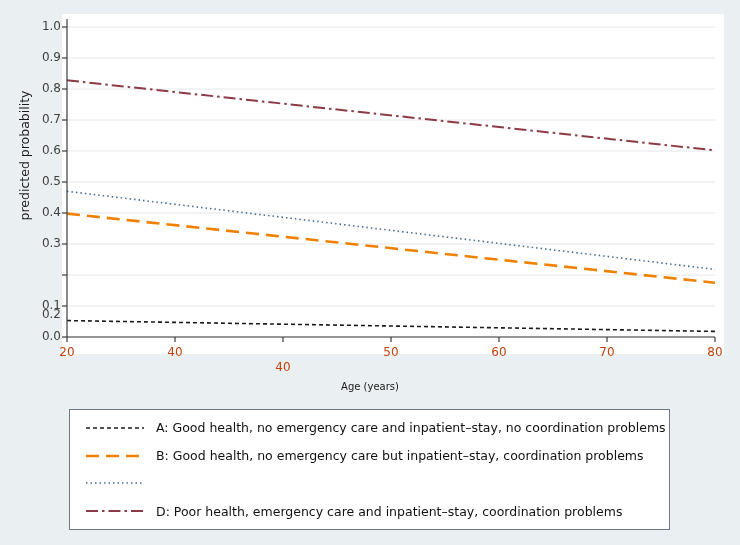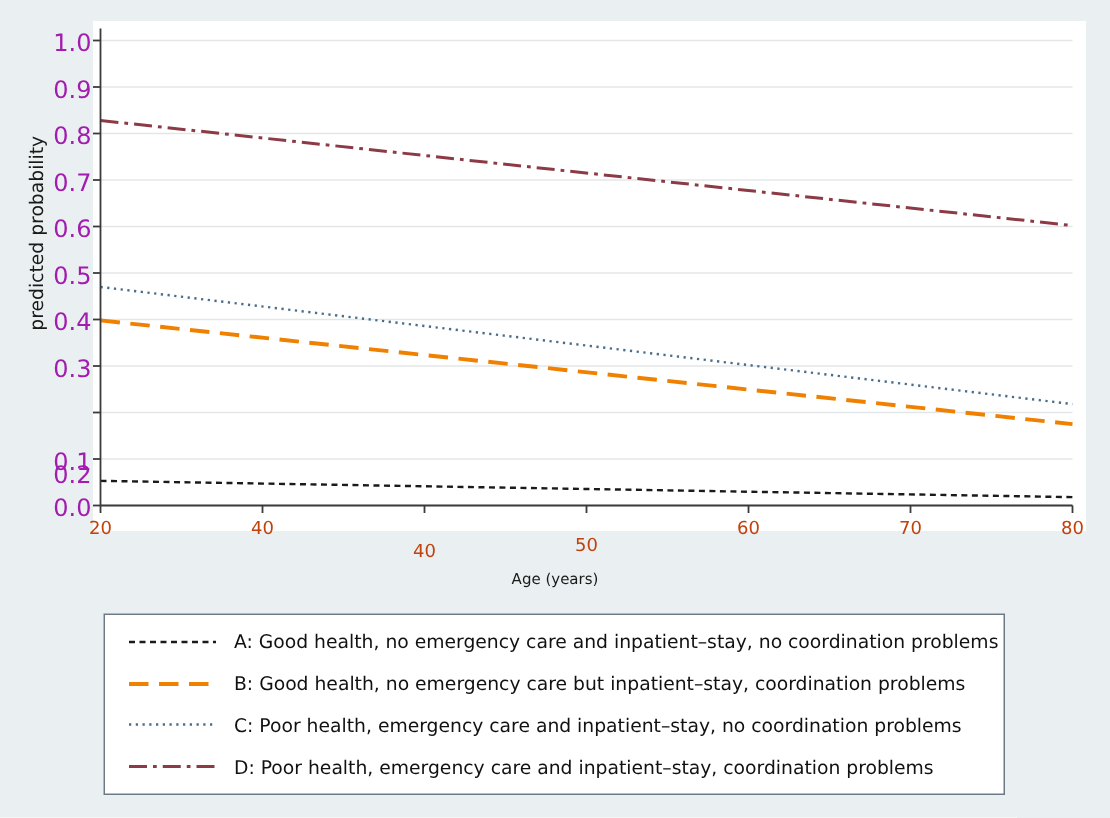--- a/index.html
+++ b/index.html
@@ -58,22 +58,22 @@
     width: 740px;
     top: 381px;
     text-align: center;
     font-size: 10px;
     color: #1a1a1a;
   }
   .ytick {
     position: absolute;
     width: 46px;
     text-align: right;
-    font-size: 16px;
-    color: #a21caf;
+    font-size: 12px;
+    color: #404040;
   }
   .xtick {
     position: absolute;
     width: 40px;
     text-align: center;
     font-size: 12px;
     color: #c2410c;
   }
   
   .legend-box {
@@ -173,21 +173,21 @@
       <div class="ytick" style="left: 15px; top: 143px;">0.6</div>
       <div class="ytick" style="left: 15px; top: 112px;">0.7</div>
       <div class="ytick" style="left: 15px; top: 81px;">0.8</div>
       <div class="ytick" style="left: 15px; top: 50px;">0.9</div>
       <div class="ytick" style="left: 15px; top: 19px;">1.0</div>
     </div>
   <div id="xtick-layer">
       <div class="xtick" style="left: 47px; top: 345px;">20</div>
       <div class="xtick" style="left: 155px; top: 345px;">40</div>
       <div class="xtick" style="left: 263px; top: 345px; margin-top: 15px;">40</div>
-      <div class="xtick" style="left: 371px; top: 356px;">50</div>
+      <div class="xtick" style="left: 371px; top: 345px;">50</div>
       <div class="xtick" style="left: 479px; top: 345px;">60</div>
       <div class="xtick" style="left: 587px; top: 345px;">70</div>
       <div class="xtick" style="left: 695px; top: 345px;">80</div>
     </div>
 
   <div class="ylabel">predicted probability</div>
   <div class="xlabel">Age (years)</div>
 
   <div class="legend-box">
     <div class="legend-rows" id="legend-rows">
@@ -200,21 +200,20 @@
         <div class="legend-row">
           <svg class="legend-swatch" width="62" height="14">
             <line x1="2" x2="60" y1="7" y2="7" stroke="#f08000" stroke-width="2.6" stroke-dasharray="13,7"></line>
           </svg>
           <span class="legend-label">B: Good health, no emergency care but inpatient–stay, coordination problems</span>
         </div>
         <div class="legend-row">
           <svg class="legend-swatch" width="62" height="14">
             <line x1="2" x2="60" y1="7" y2="7" stroke="#4a6d8c" stroke-width="1.6" stroke-dasharray="1.5,3"></line>
           </svg>
-          <span class="legend-label">C: Poor health, emergency care and inpatient–stay, no coordination problems</span>
         </div>
         <div class="legend-row">
           <svg class="legend-swatch" width="62" height="14">
             <line x1="2" x2="60" y1="7" y2="7" stroke="#8c3a46" stroke-width="2" stroke-dasharray="12,4,2.5,4"></line>
           </svg>
           <span class="legend-label">D: Poor health, emergency care and inpatient–stay, coordination problems</span>
         </div>
       </div>
   </div>
 

